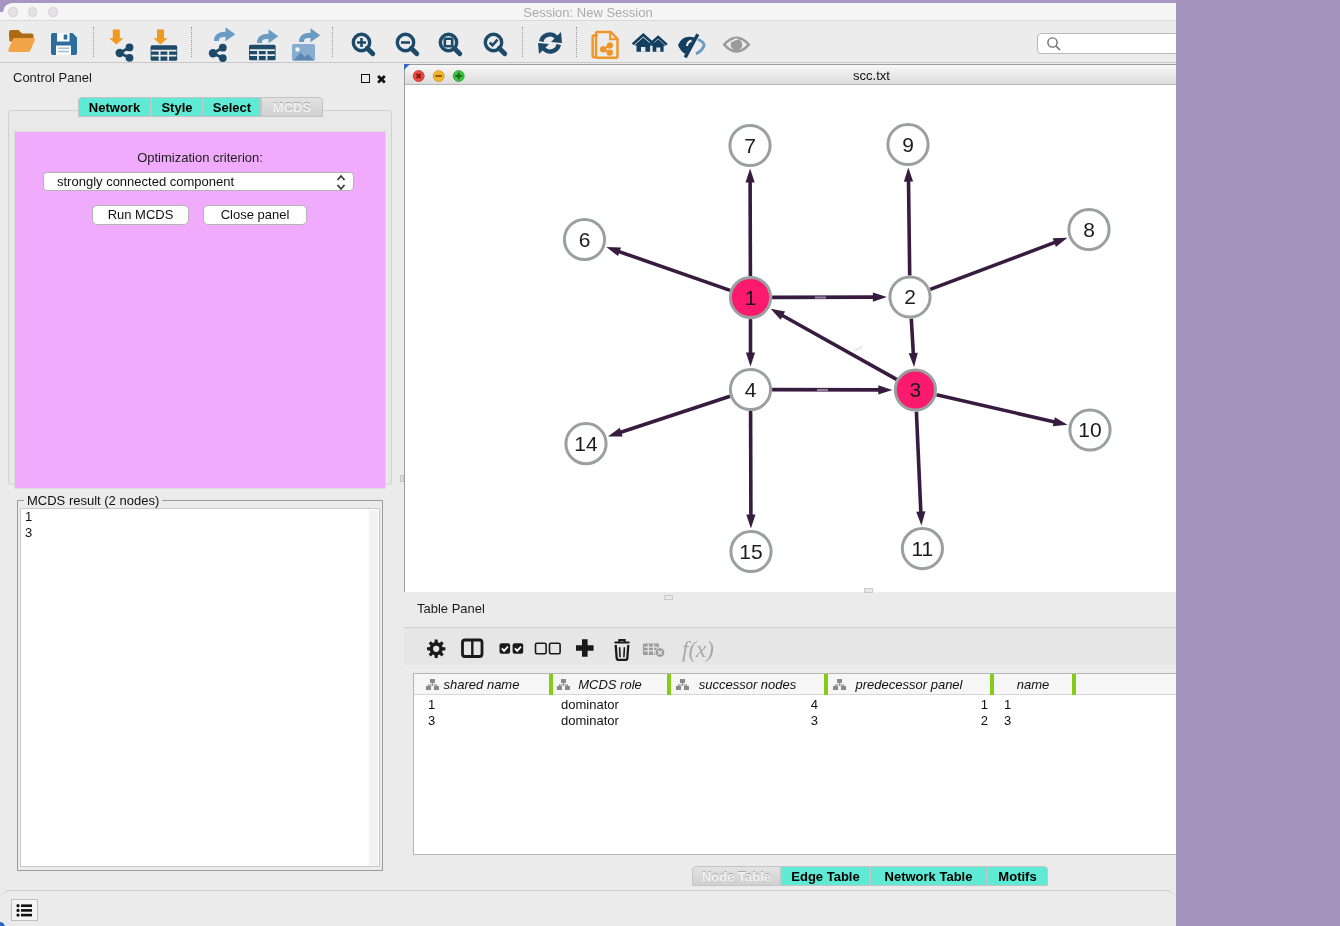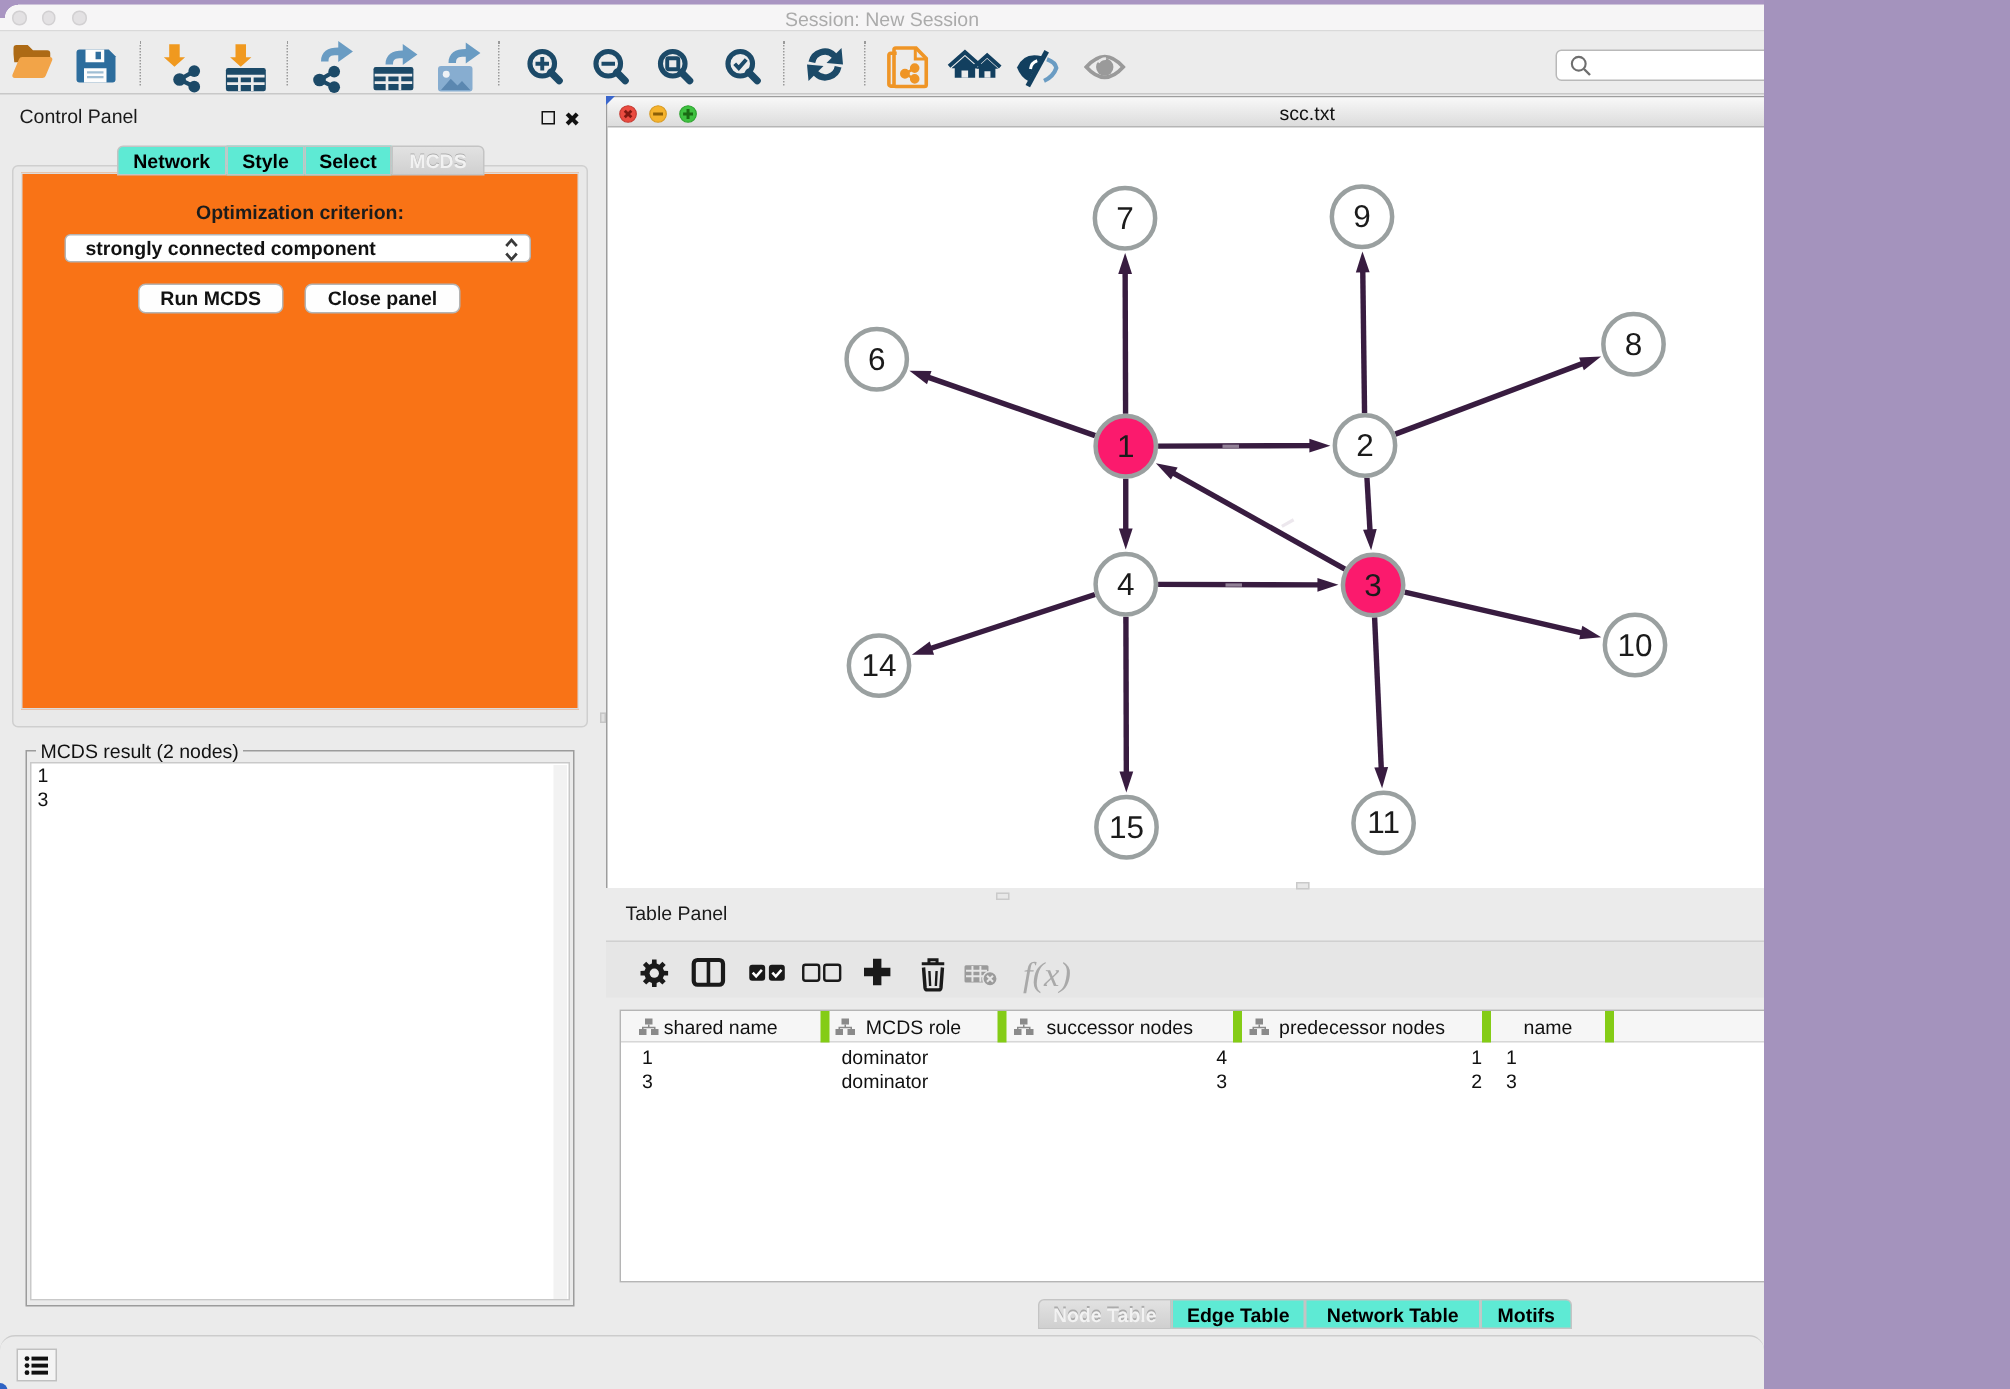--- a/index.html
+++ b/index.html
@@ -19,40 +19,40 @@
 .tbsep { position:absolute; top:6px; height:30px; border-left:1px dotted #9a9a9a; }
 #searchbox { position:absolute; left:1037px; top:12px; width:290px; height:21px; background:#fff; border:1px solid #b9b9b9; border-radius:4px; }
 
 #cpanel { position:absolute; left:0; top:64px; width:400px; height:826px; background:#ebebeb; }
 #cp-title { position:absolute; left:13px; top:6px; font-size:13px; color:#1a1a1a; }
 .winbtn { position:absolute; top:6px; font-size:13px; color:#111; }
 #cp-tabs { position:absolute; left:78px; top:33px; height:20px; z-index:5; }
 .tab { position:absolute; top:0; height:20px; font-size:13px; font-weight:bold; text-align:center; line-height:19px; background:#5eead4; border:1px solid #c4c4c4; color:#000; }
 .tab.sel { background:linear-gradient(#e2e2e2,#d0d0d0); color:#f2f2f2; text-shadow:0 -1px 0 #ababab; }
 #cp-content { position:absolute; left:8px; top:46px; width:384px; height:375px; background:#e9e9e9; border:1px solid #cfcfcf; border-radius:4px; }
-#cp-inner { position:absolute; left:5px; top:4px; width:372px; height:358px; background:#f97316; border:1px solid #dcdcdc;font-weight:bold; }
+#cp-inner { position:absolute; left:5px; top:20px; width:372px; height:358px; background:#f0abfc; border:1px solid #dcdcdc; }
 #opt-label { position:absolute; left:0; top:18px; width:100%; text-align:center; font-size:13px; color:#1c1c1c; }
 #dropdown { position:absolute; left:28px; top:40px; width:311px; height:19px; background:#fff; border:1px solid #b4b4b4; border-radius:4px; font-size:13px; color:#111; line-height:17px; padding-left:13px; }
 .btn { position:absolute; height:20px; background:#fefefe; border:1px solid #b4b4b4; border-radius:5px; font-size:13px; color:#111; text-align:center; line-height:18px; }
 #fieldset { position:absolute; left:17px; top:436px; width:366px; height:371px; border:1px solid #9c9c9c; }
 #fieldset-legend { position:absolute; left:6px; top:-8px; background:#ebebeb; padding:0 3px; font-size:13px; color:#111; }
 #mcds-box { position:absolute; left:2px; top:6.5px; width:360px; height:359px; background:#fff; border:1px solid #c9c9c9; }
 #mcds-box .line { font-size:13px; color:#111; padding-left:4px; line-height:16px; }
 #mcds-scroll { position:absolute; right:1px; top:1px; width:9px; height:356px; background:#f2f2f2; }
 
 #netwin { position:absolute; left:404px; top:64px; width:934px; height:528px; background:#fff; border:1px solid #9d9d9d; border-right:none; border-bottom:none; }
 #nw-titlebar { position:absolute; left:0; top:0; width:100%; height:20px; background:linear-gradient(#f8f8f8,#dcdcdc); border-bottom:1px solid #b5b5b5; }
 #nw-title { position:absolute; top:3px; width:100%; text-align:center; font-size:13px; color:#111; }
 
 #tpanel { position:absolute; left:404px; top:597px; width:936px; height:293px; background:#ebebeb; }
 #tp-title { position:absolute; left:13px; top:4px; font-size:13px; color:#1a1a1a; }
 #tp-toolbar { position:absolute; left:0; top:30px; width:100%; height:38px; background:#e6e6e6; border-top:1px solid #d0d0d0;}
 #tp-table { position:absolute; left:9px; top:76px; width:917px; height:182px; background:#fff; border:1px solid #b5b5b5; }
 #tp-header { position:absolute; left:0; top:0; width:100%; height:21px; background:#f6f6f6; border-bottom:1px solid #d7d7d7; }
-.th { position:absolute; top:0; height:21px; border-right:6px solid #84cc16; font-size:13px; color:#111; text-align:center; line-height:21px; }
+.th { position:absolute; top:0; height:21px; border-right:4px solid #84cc16; font-size:13px; color:#111; text-align:center; line-height:21px;font-style:italic; }
 .td { position:absolute; font-size:13px; color:#111; }
 #tp-tabs { position:absolute; top:269px; left:0; width:100%; height:20px; }
 
 #statusbar { position:absolute; left:0; top:890px; width:100%; height:36px; background:#ebebeb; border-top:1px solid #cccccc;border-radius:10px; }
 #memory-btn { position:absolute; left:1254px; top:7px; width:75px; height:23px; background:#fdfdfd; border:1px solid #aaa; border-radius:2px; font-size:12.5px; font-weight:bold; color:#111; text-align:center; line-height:21px; }
 #list-btn { position:absolute; left:11px; top:8px; width:27px; height:22px; background:#f4f4f4; border:1px solid #c0c0c0; }
 </style>
 </head>
 <body>
 <div id="app">
@@ -340,21 +340,21 @@
           <path d="M248,20.5 l4,4 M252,20.5 l-4,4" stroke="#e6e6e6" stroke-width="1.4"></path>
         </g>
         <text x="272" y="27" font-family="Liberation Serif, serif" font-style="italic" font-size="23" fill="#a9a9a9">f(x)</text>
       </svg>
     </div>
     <div id="tp-table">
       <div id="tp-header">
         <div class="th" style="left:0; width:139px;">shared name</div>
         <div class="th" style="left:139px; width:118px;">MCDS role</div>
         <div class="th" style="left:257px; width:157px;">successor nodes</div>
-        <div class="th" style="left:414px; width:166px;">predecessor nodes</div>
+        <div class="th" style="left:414px; width:166px;">predecessor panel</div>
         <div class="th" style="left:580px; width:82px;">name</div>
         <svg width="917" height="21" style="position:absolute;left:0;top:0;">
           <g fill="#8a8a8a">
             <g id="treeic">
               <rect x="16" y="5" width="5" height="4"></rect>
                 <rect x="12" y="12" width="5" height="4"></rect>
                 <rect x="20" y="12" width="5" height="4"></rect>
               <path d="M18.5,9 v2 M14.5,11 h8 M14.5,10.5 v1.5 M22.5,10.5 v1.5" stroke="#8a8a8a" stroke-width="1" fill="none"></path>
             </g>
             <use href="#treeic" x="131"></use>

